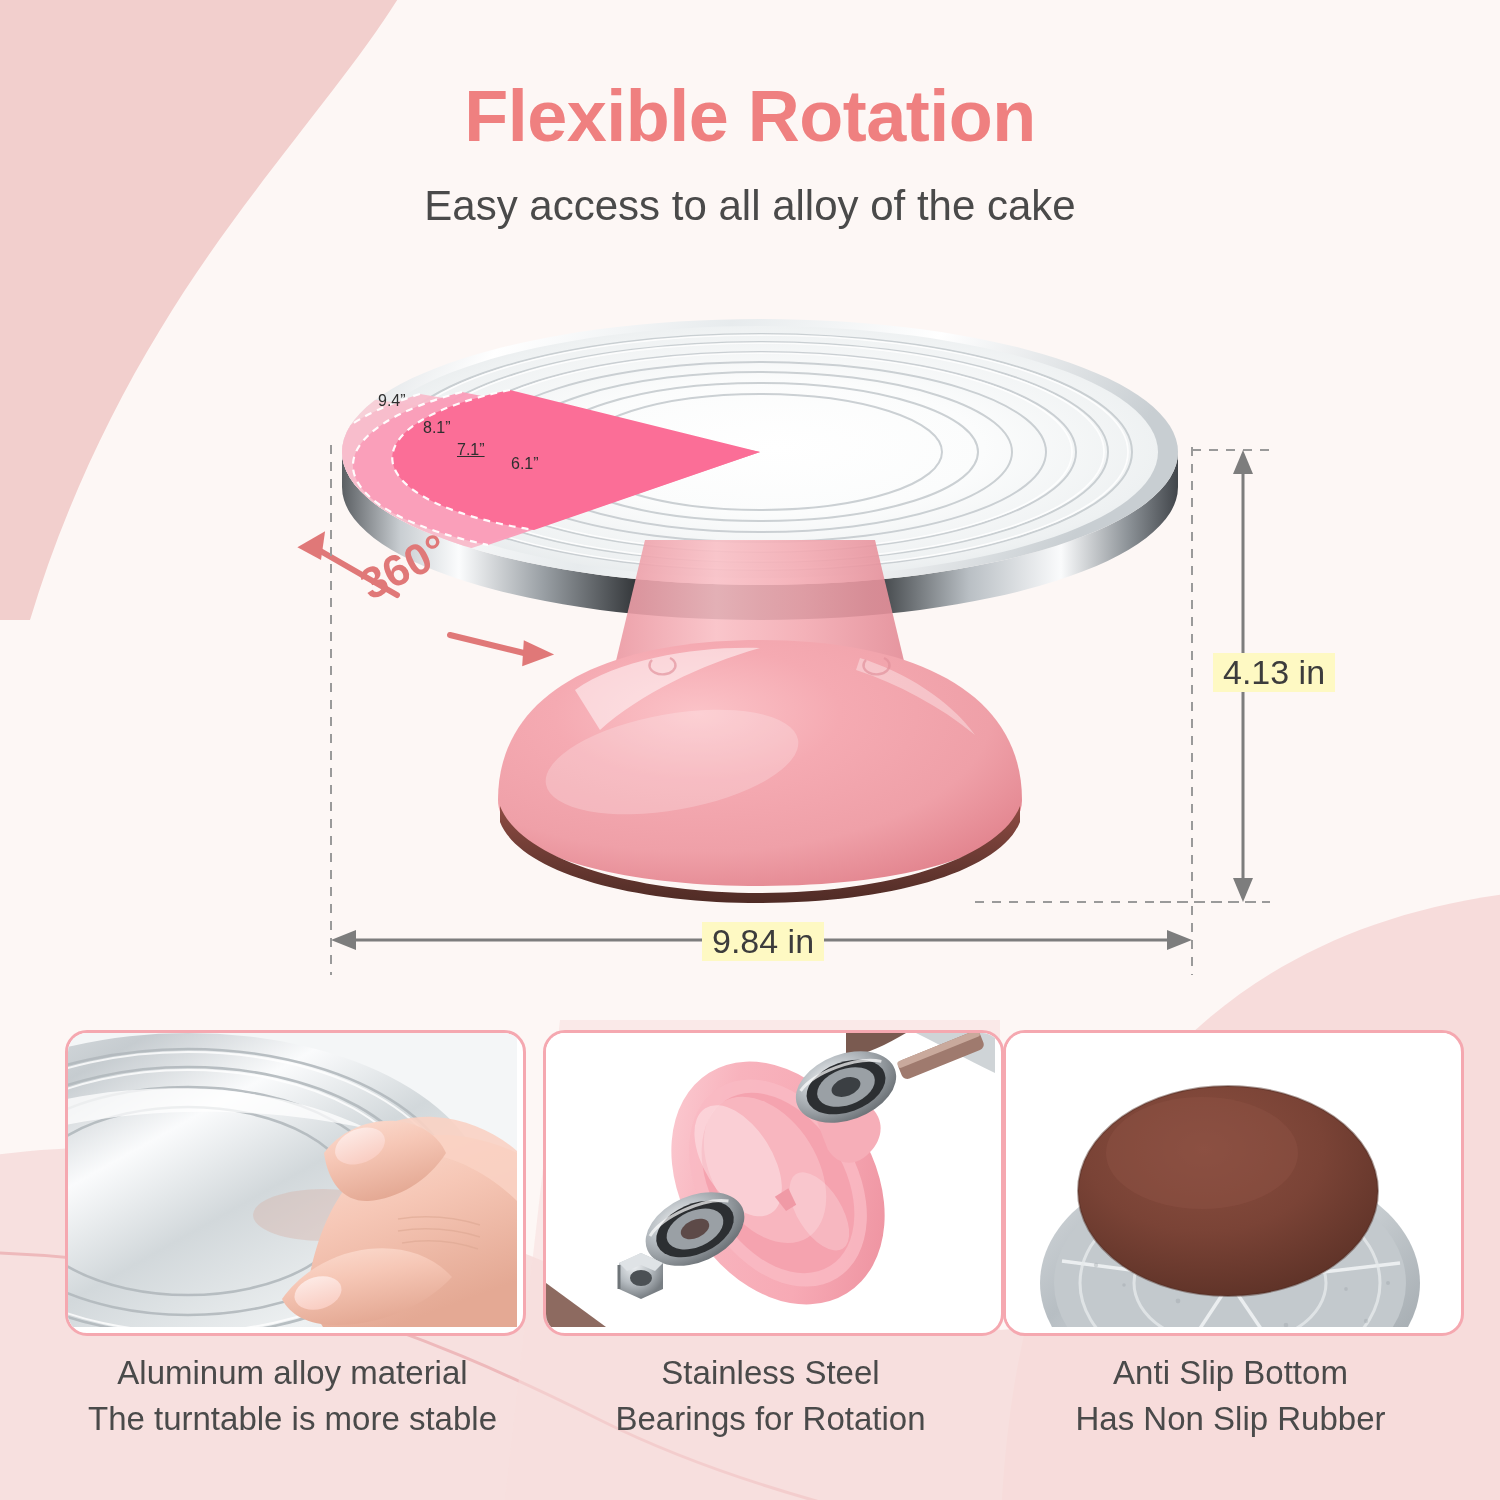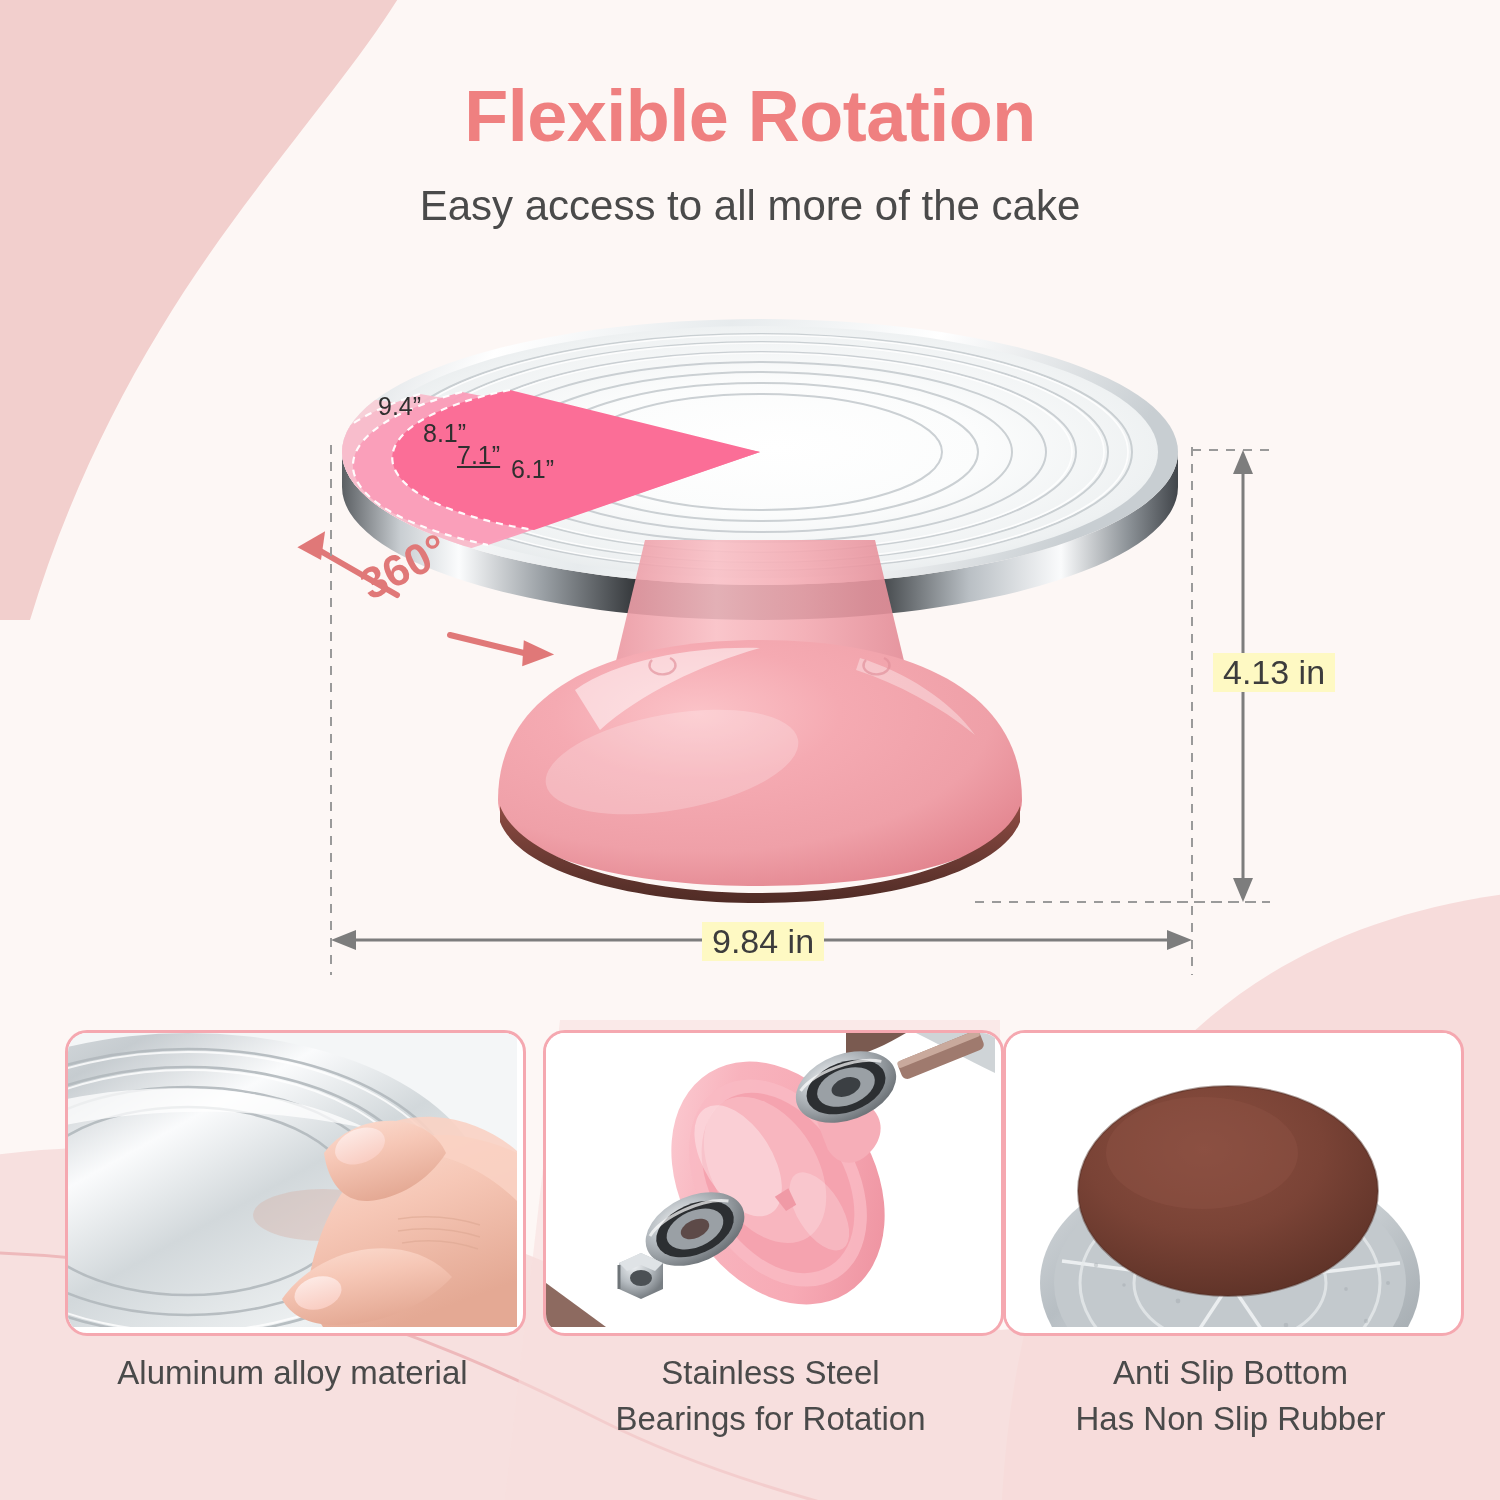--- a/index.html
+++ b/index.html
@@ -23,21 +23,21 @@
   .subtitle{
     position:absolute;left:0;top:185px;width:1500px;text-align:center;
     font-size:42px;font-weight:400;color:#4a4a4a;line-height:1;
   }
 
   
   .product{position:absolute;left:0;top:0;width:1500px;height:1010px;}
 
   
   .mlabel{
-    position:absolute;font-size:25px;font-weight:500;color:#2f2f2f;
+    position:absolute;font-size:16px;font-weight:500;color:#2f2f2f;
     white-space:nowrap;
   }
   .m94{left:378px;top:392px;}
   .m81{left:423px;top:419px;}
   .m71{left:457px;top:441px;text-decoration:underline;}
   .m61{left:511px;top:455px;text-align:center;}
 
   .deg360{
     position:absolute;left:352px;top:565px;
     font-size:44px;font-weight:bold;color:#e07878;
@@ -92,21 +92,21 @@
       <path d="M -40,1252 C 230,1255 420,1330 600,1420 C 700,1470 830,1510 980,1540" fill="none" stroke="#eeb9bb" stroke-width="3"></path>
       <path d="M 520,1020 C 520,1190 470,1330 370,1500" fill="none" stroke="#f4d2d1" stroke-width="0"></path>
 
       <path d="M 1540,890 C 1320,910 1180,1010 1090,1160 C 1030,1265 1005,1390 1000,1540 L 1540,1540 Z" fill="#f7dcdb"></path>
 
       <path d="M 505,1500 L 560,1020 L 1000,1020 L 1000,1500 Z" fill="#f7dedd" opacity="0.55"></path>
     </g>
   </svg>
 
   <div class="title">Flexible Rotation</div>
-  <div class="subtitle">Easy access to all more of the cake</div>
+  <div class="subtitle">Easy access to all alloy of the cake</div>
 
   <div class="product">
 
     <svg width="1500" height="1010" viewBox="0 0 1500 1010">
       <defs>
 
         <linearGradient id="chrome" x1="0" y1="0" x2="1" y2="0">
           <stop offset="0%" stop-color="#5b5f63"></stop>
           <stop offset="7%" stop-color="#c9ced2"></stop>
           <stop offset="14%" stop-color="#fbfcfd"></stop>
@@ -443,20 +443,21 @@
         <ellipse cx="222" cy="158" rx="150" ry="105" fill="url(#rubber)"></ellipse>
         <ellipse cx="196" cy="120" rx="96" ry="56" fill="#8e5244" opacity="0.45"></ellipse>
         <path d="M 84,150 C 104,100 160,64 226,58 C 170,72 118,106 94,152 Z" fill="#a0645400" opacity="0"></path>
 
         <ellipse cx="222" cy="158" rx="150" ry="105" fill="none" stroke="#4e2a21" stroke-width="2" opacity="0.45"></ellipse>
       </svg>
     </div>
 
     <div class="caption c1">
       <span>Aluminum alloy material</span>
+      <span class="l2">The turntable is more stable</span>
     </div>
     <div class="caption c2">
       <span>Stainless Steel</span>
       <span class="l2">Bearings for Rotation</span>
     </div>
     <div class="caption c3">
       <span>Anti Slip Bottom</span>
       <span class="l2">Has Non Slip Rubber</span>
     </div>
   </div>

